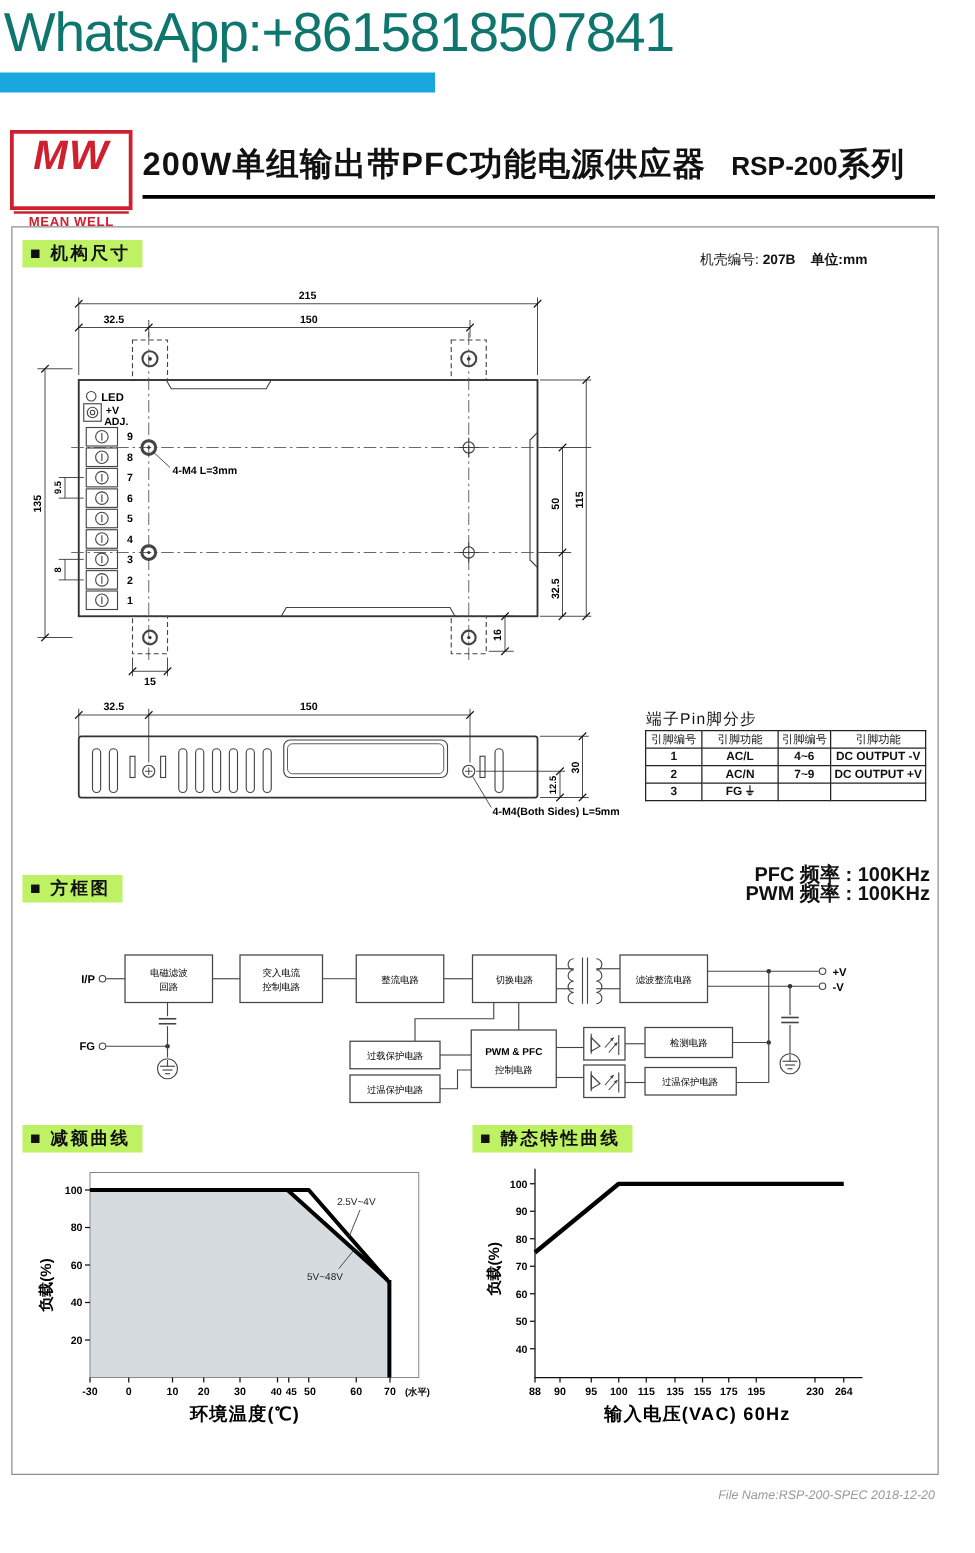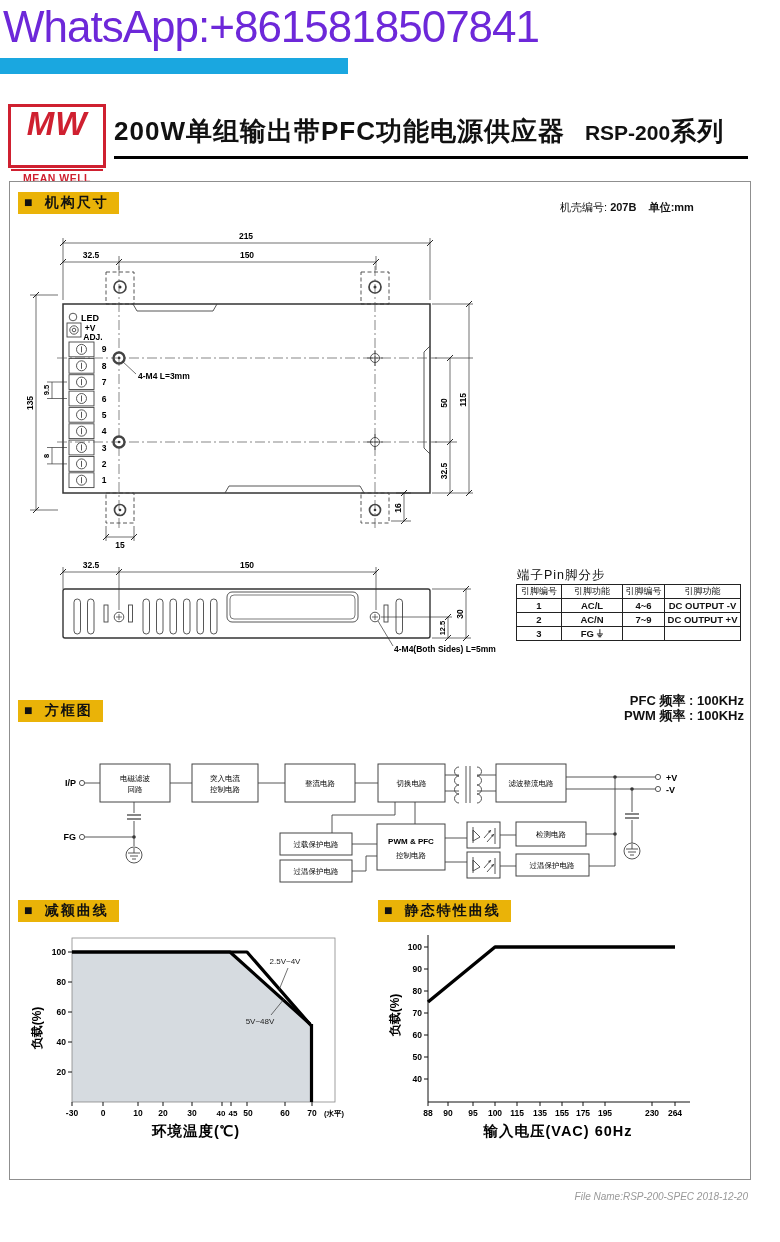--- a/index.html
+++ b/index.html
@@ -1,36 +1,36 @@
 <!DOCTYPE html>
 <html><head>
 <meta charset="utf-8">
 <style>
   html,body{margin:0;padding:0;background:#fff;}
   body{width:780px;height:1242px;position:relative;overflow:hidden;
        font-family:"Liberation Sans",sans-serif;color:#111;}
   .abs{position:absolute;}
   
-  .whatsapp{left:3px;top:2px;font-size:44px;letter-spacing:-1px;color:#6d28d9;white-space:nowrap;}
+  .whatsapp{left:3px;top:2px;font-size:44px;letter-spacing:-1px;color:#0f766e;white-space:nowrap;}
   .cyanbar{left:0;top:58px;width:348px;height:16px;}
   
   .logo{left:8px;top:104px;width:92px;height:58px;border:3px solid #cf2030;display:flex;flex-direction:column;background:#fff;}
   .logo-mw{flex:1;display:flex;align-items:center;justify-content:center;color:#cf2030;font-weight:bold;font-style:italic;font-size:33px;letter-spacing:1px;line-height:1;}
   .logo-brand{border-top:2px solid #cf2030;color:#cf2030;font-weight:bold;font-size:10.5px;text-align:center;padding:1px 0 2px;letter-spacing:.5px;margin-top:29px;}
   
   .title{left:114px;top:114px;width:634px;border-bottom:3px solid #000;padding-bottom:7px;white-space:nowrap;}
   .title .cn{font-size:26px;font-weight:bold;letter-spacing:1px;}
   .title .code{font-size:21px;font-weight:900;margin-left:20px;letter-spacing:0;}
   .title .sfx{font-size:26px;font-weight:bold;letter-spacing:1px;}
   
   .contentbox{left:9px;top:181px;width:740px;height:997px;border:1px solid #8f8f8f;}
-  .sechead{background:#eab308;font-size:14px;font-weight:bold;padding:2px 10px 2px 6px;letter-spacing:2px;white-space:nowrap;font-family:Liberation Mono, monospace;}
+  .sechead{background:#bef264;font-size:14px;font-weight:bold;padding:2px 10px 2px 6px;letter-spacing:2px;white-space:nowrap;}
   .caseinfo{left:560px;top:200px;width:186px;font-size:11px;white-space:nowrap;}
   .caseinfo b{font-weight:bold;}
-  .freqs{left:520px;top:693px;width:224px;text-align:right;font-size:13px;font-weight:bold;line-height:15px;}
+  .freqs{left:520px;top:693px;width:224px;text-align:right;font-size:16px;font-weight:bold;line-height:15px;}
   
   .pintitle{left:517px;top:567px;font-size:12.5px;letter-spacing:1px;}
   table.pins{position:absolute;left:516px;top:584px;border-collapse:collapse;}
   table.pins th,table.pins td{border:1px solid #222;font-size:9px;padding:0 1px;height:13px;text-align:center;font-weight:normal;margin-top:20px;}
   table.pins td{font-size:9.5px;font-weight:bold;}
   .footer{right:32px;top:1191px;font-size:10px;font-style:italic;color:#999;}
   
   svg{position:absolute;overflow:visible;}
   .ln{stroke:#333;stroke-width:1.5;fill:none;}
   .md{stroke:#444;stroke-width:.9;fill:none;}

